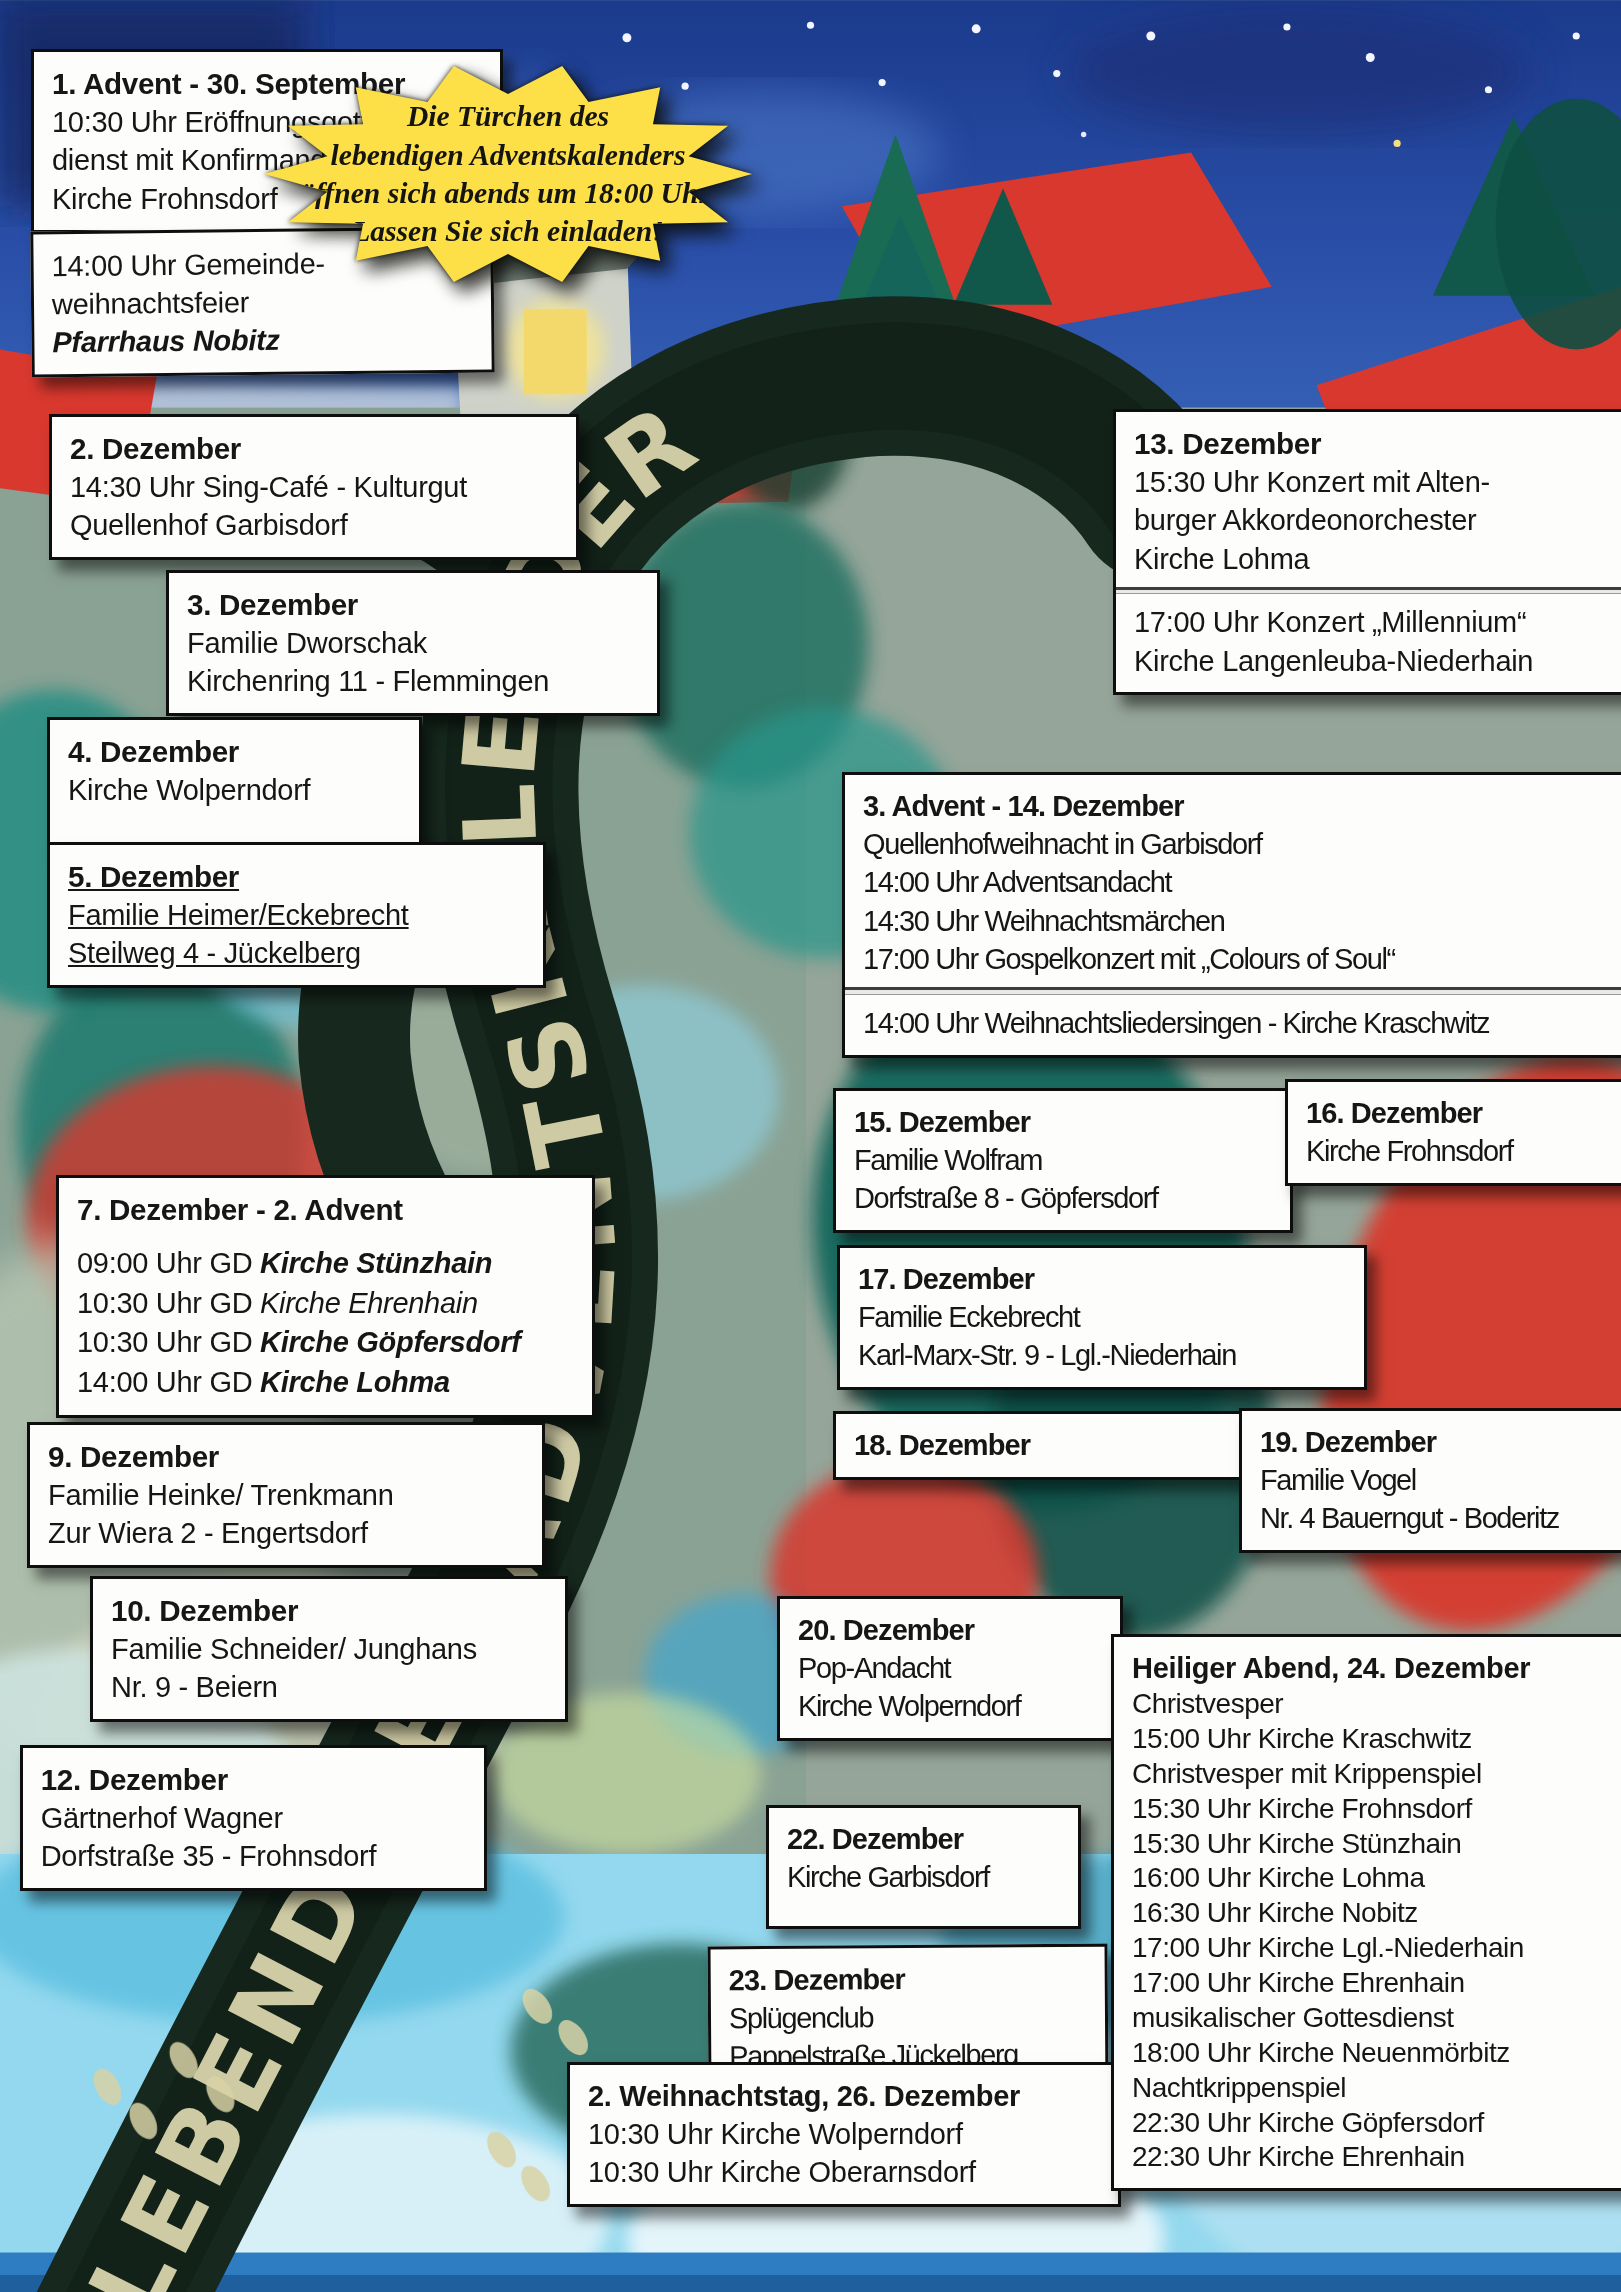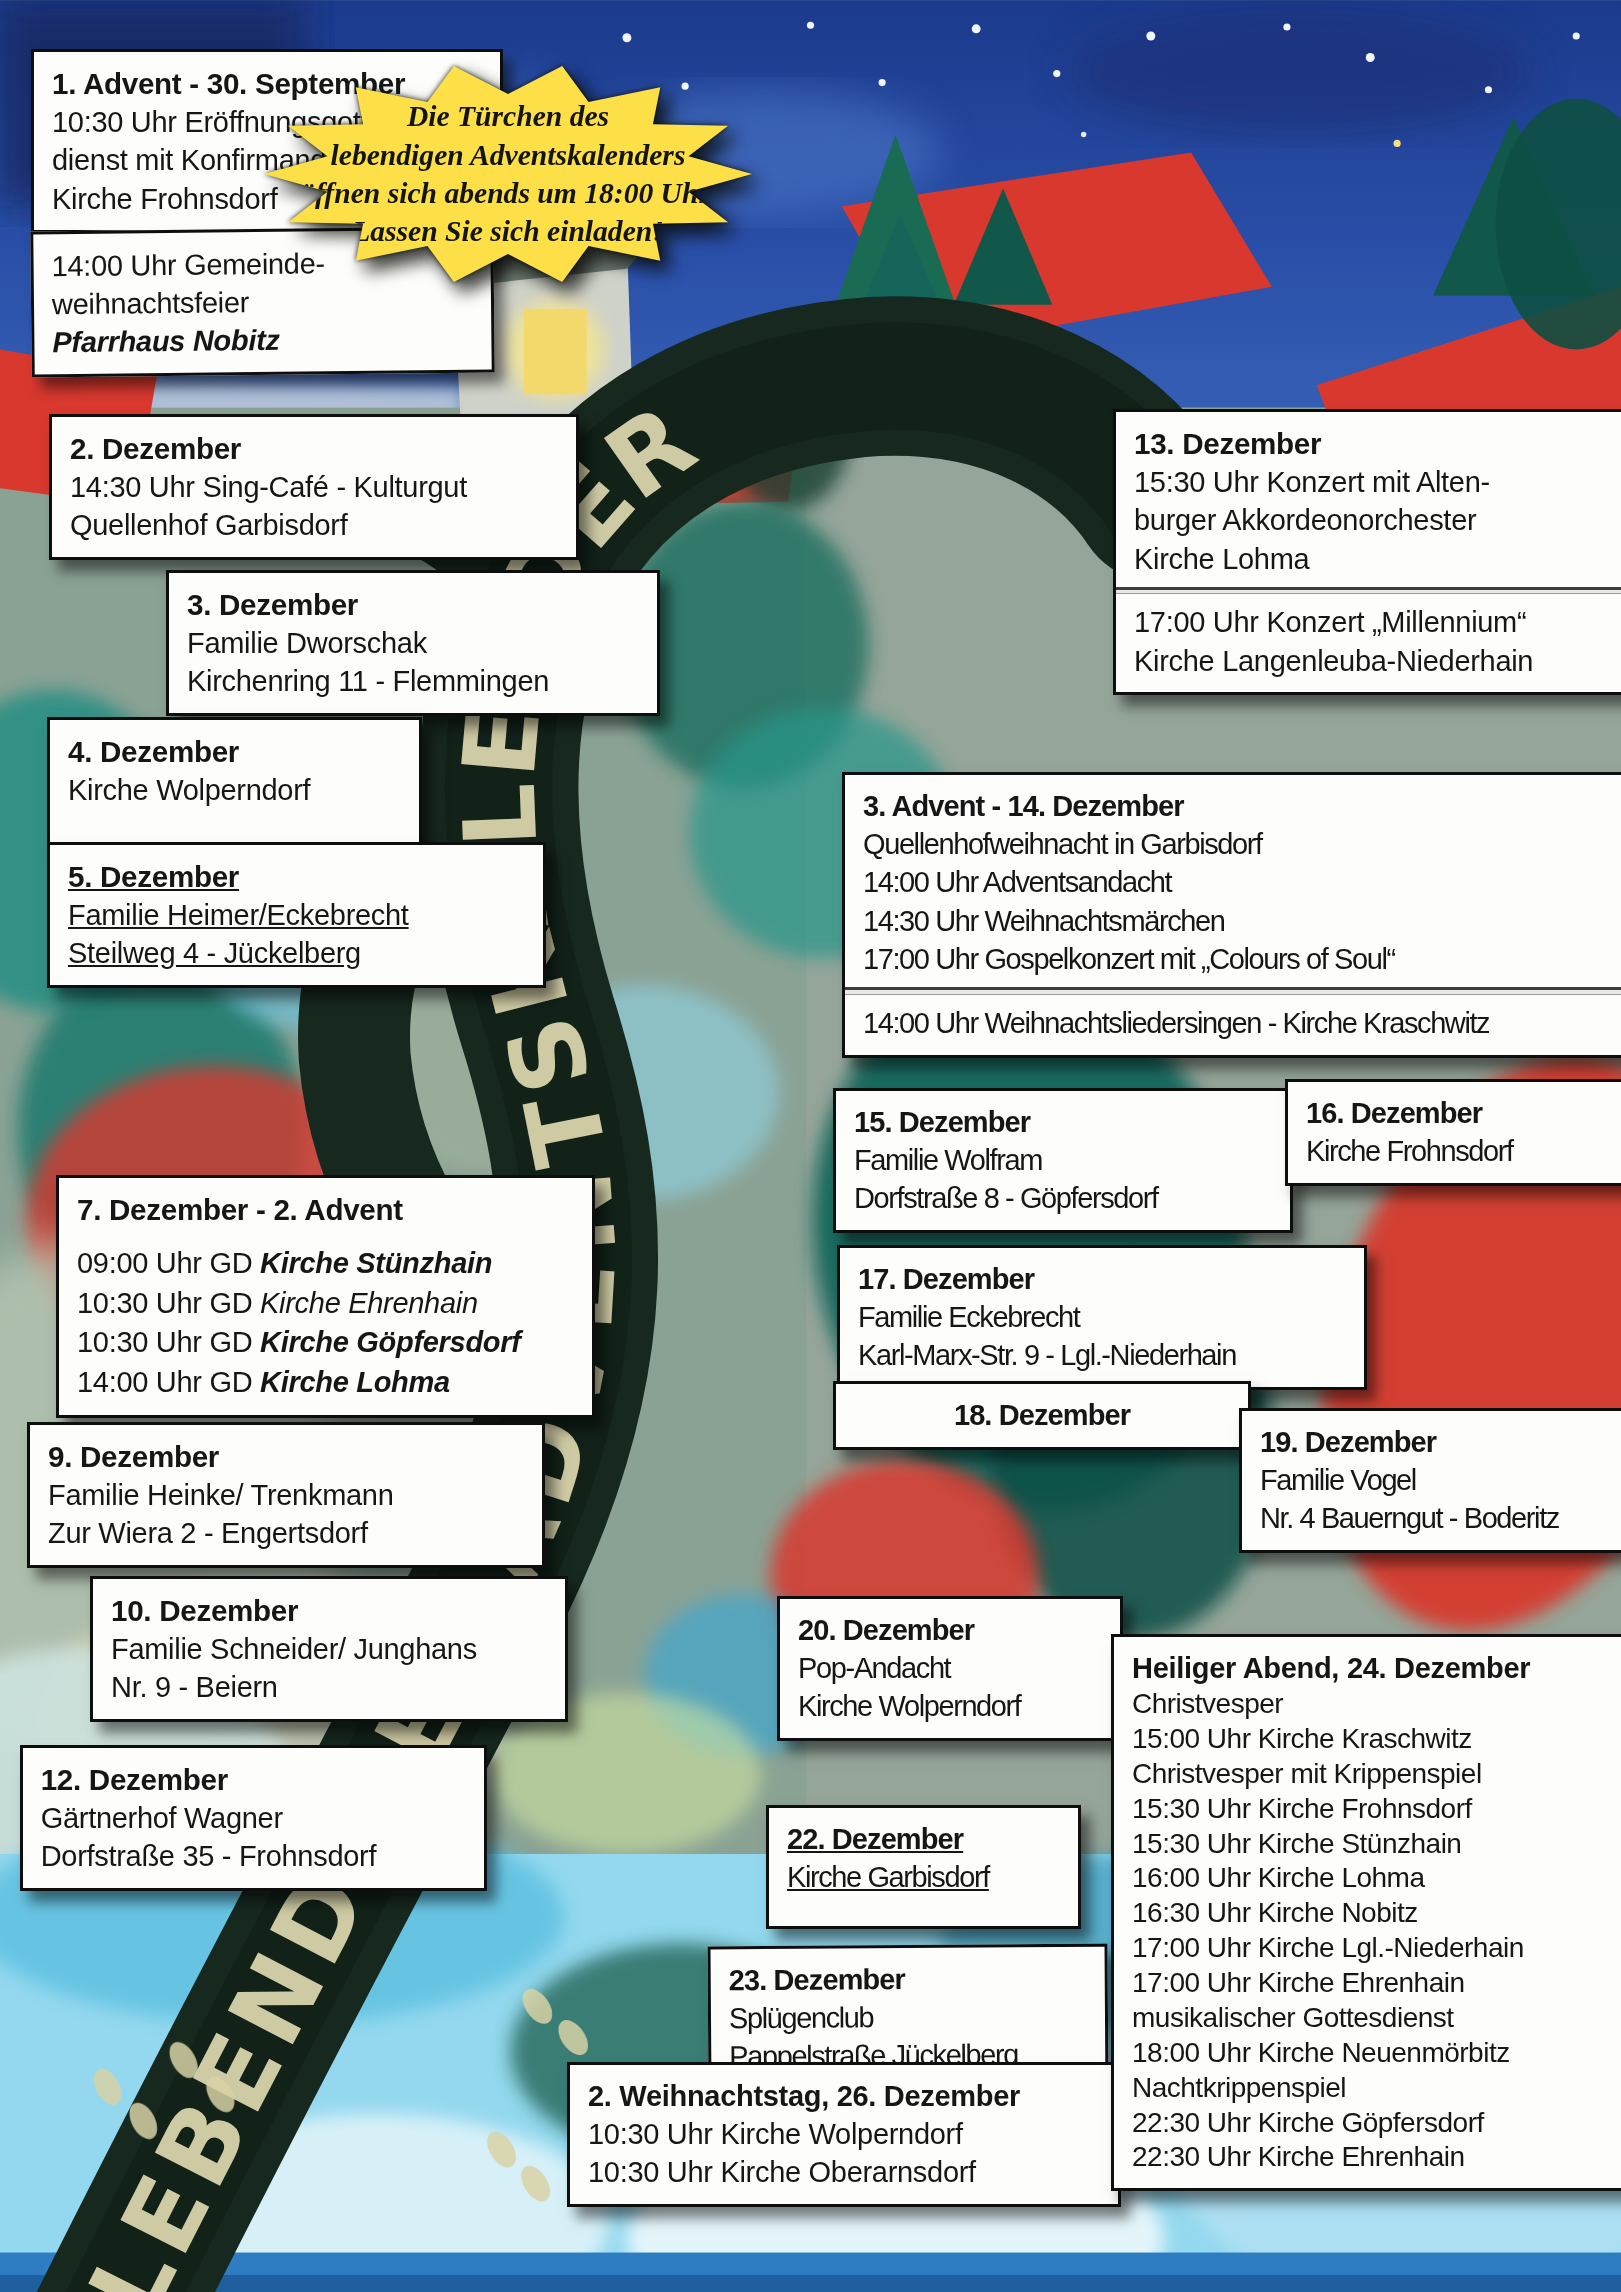--- a/index.html
+++ b/index.html
@@ -248,37 +248,37 @@
     <div class="t">16. Dezember</div>
     <div class="b">Kirche Frohnsdorf</div>
   </div>
 
   <div class="card cond" id="card-dez17" style="left:837px;top:1245px;width:488px;">
     <div class="t">17. Dezember</div>
     <div class="b">Familie Eckebrecht
 Karl-Marx-Str. 9 - Lgl.-Niederhain</div>
   </div>
 
-  <div class="card cond" id="card-dez18" style="left:833px;top:1381px;width:376px;text-align:center;">
+  <div class="card cond" id="card-dez18" style="left:833px;top:1411px;width:376px;">
     <div class="t">18. Dezember</div>
   </div>
 
   <div class="card cond" id="card-dez19" style="left:1239px;top:1408px;width:385px;">
     <div class="t">19. Dezember</div>
     <div class="b">Familie Vogel
 Nr. 4 Bauerngut - Boderitz</div>
   </div>
 
   <div class="card cond" id="card-dez20" style="left:777px;top:1596px;width:304px;">
     <div class="t">20. Dezember</div>
     <div class="b">Pop-Andacht
 Kirche Wolperndorf</div>
   </div>
 
-  <div class="card cond" id="card-dez22" style="left:766px;top:1805px;width:273px;padding-bottom:30px;text-decoration:underline;">
+  <div class="card cond" id="card-dez22" style="left:766px;top:1805px;width:273px;padding-bottom:30px;">
     <div class="t">22. Dezember</div>
     <div class="b">Kirche Garbisdorf</div>
   </div>
 
   <div class="card cond" id="card-dez23" style="left:708px;top:1945px;width:358px;transform:rotate(-0.4deg);">
     <div class="t">23. Dezember</div>
     <div class="b">Splügenclub
 Pappelstraße Jückelberg</div>
   </div>
 

